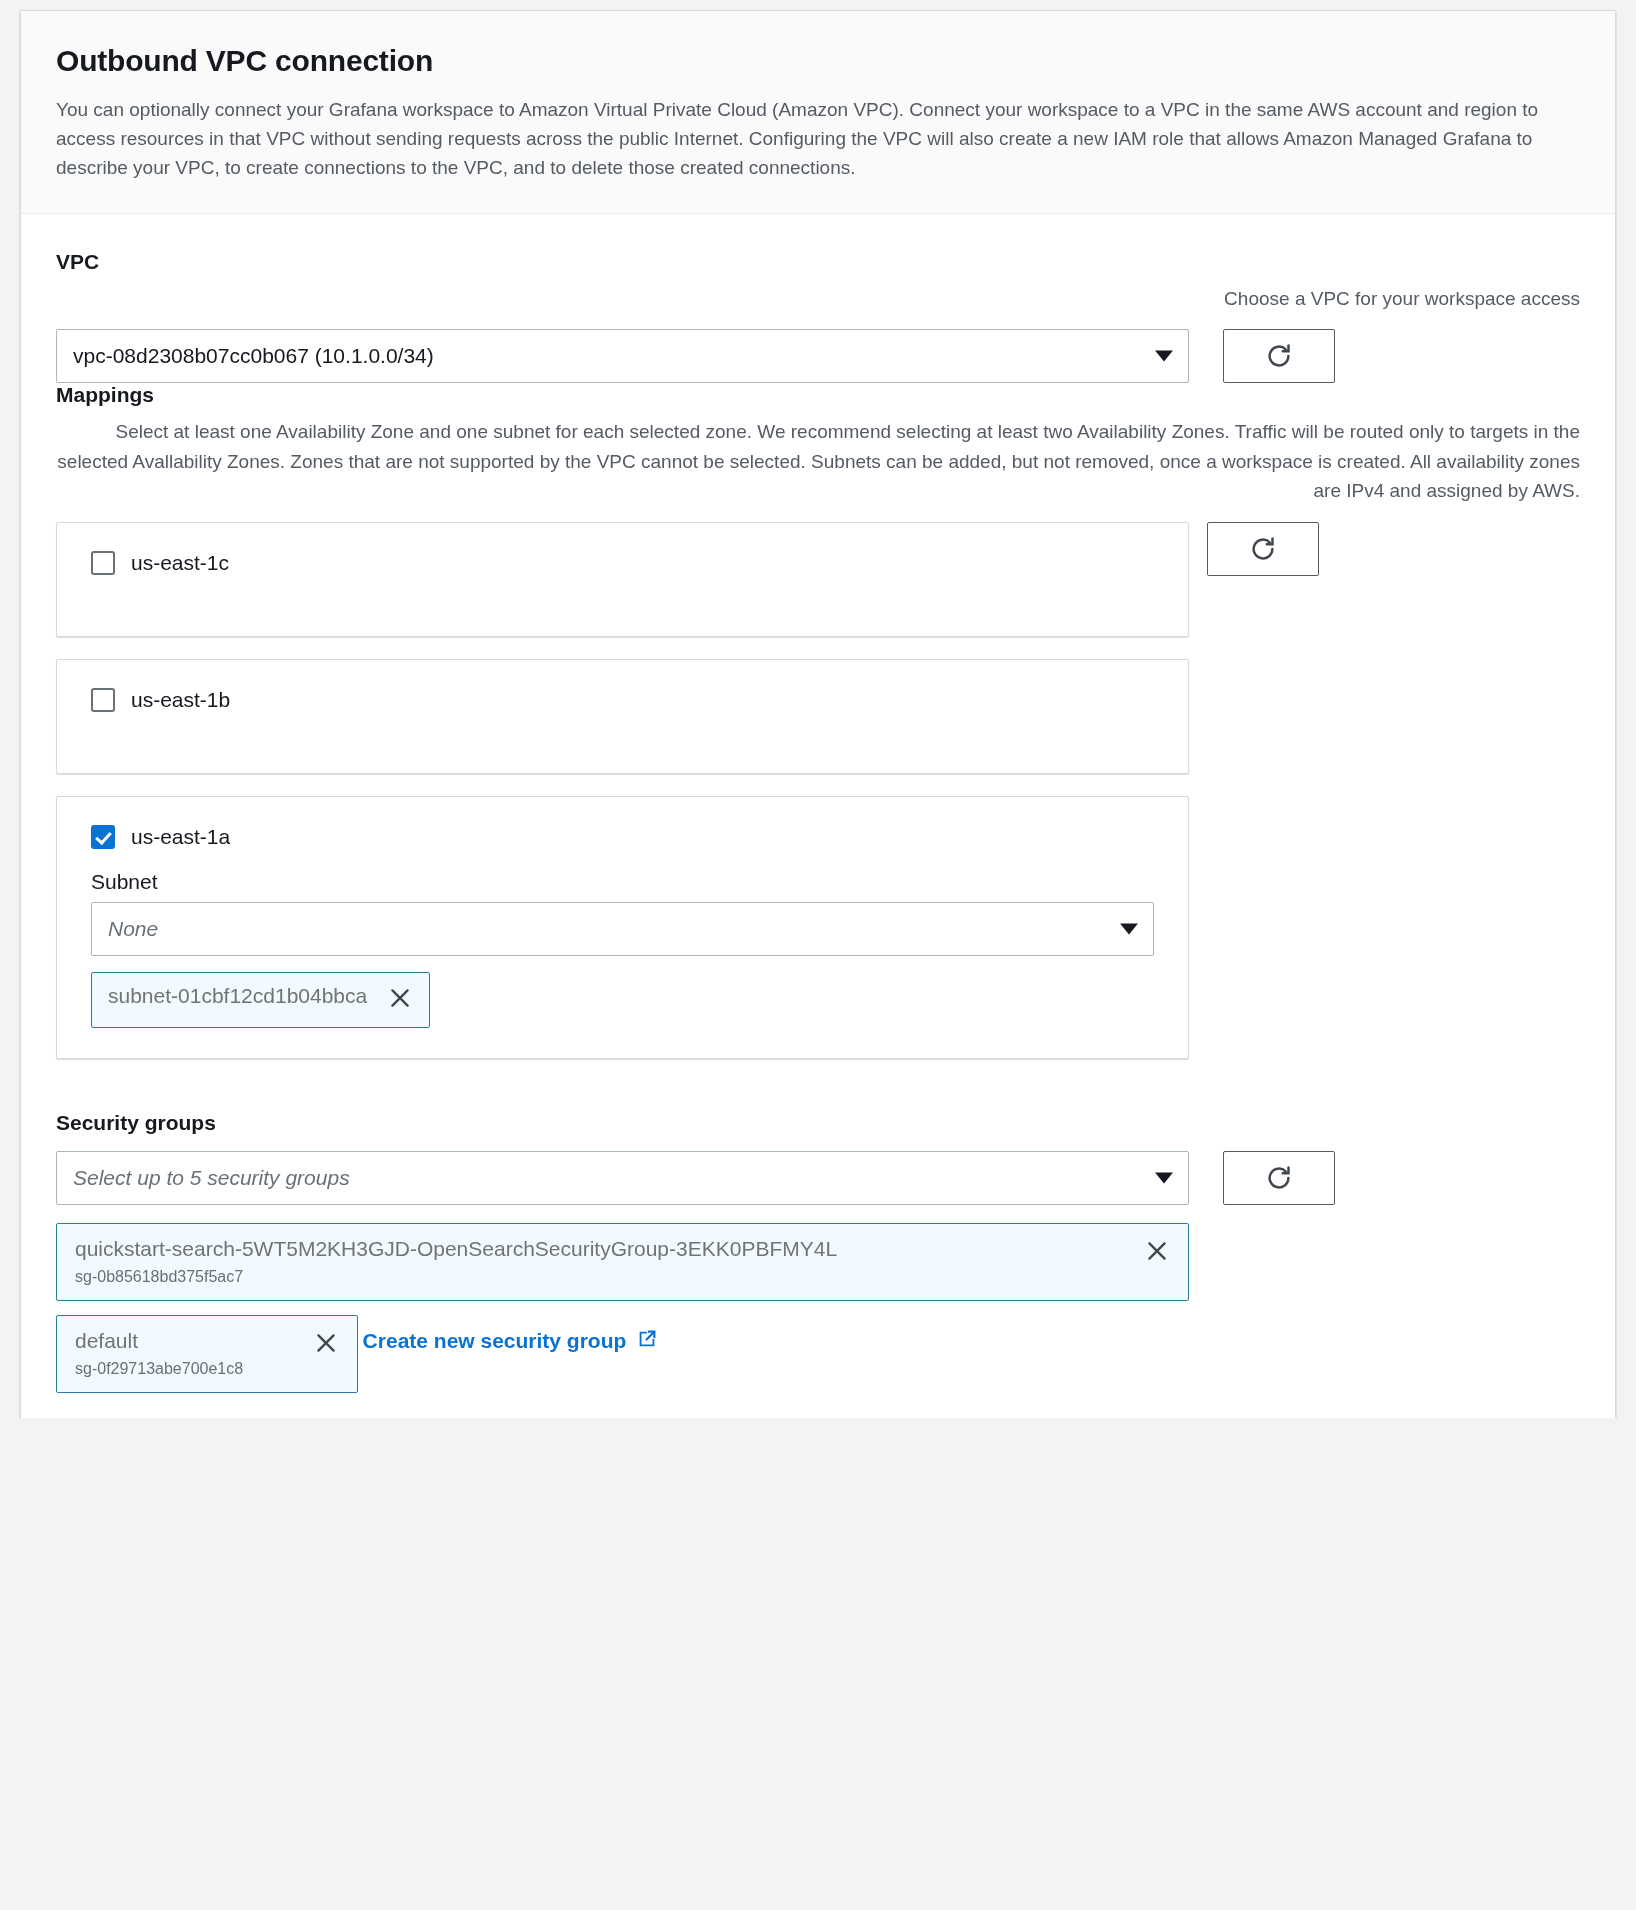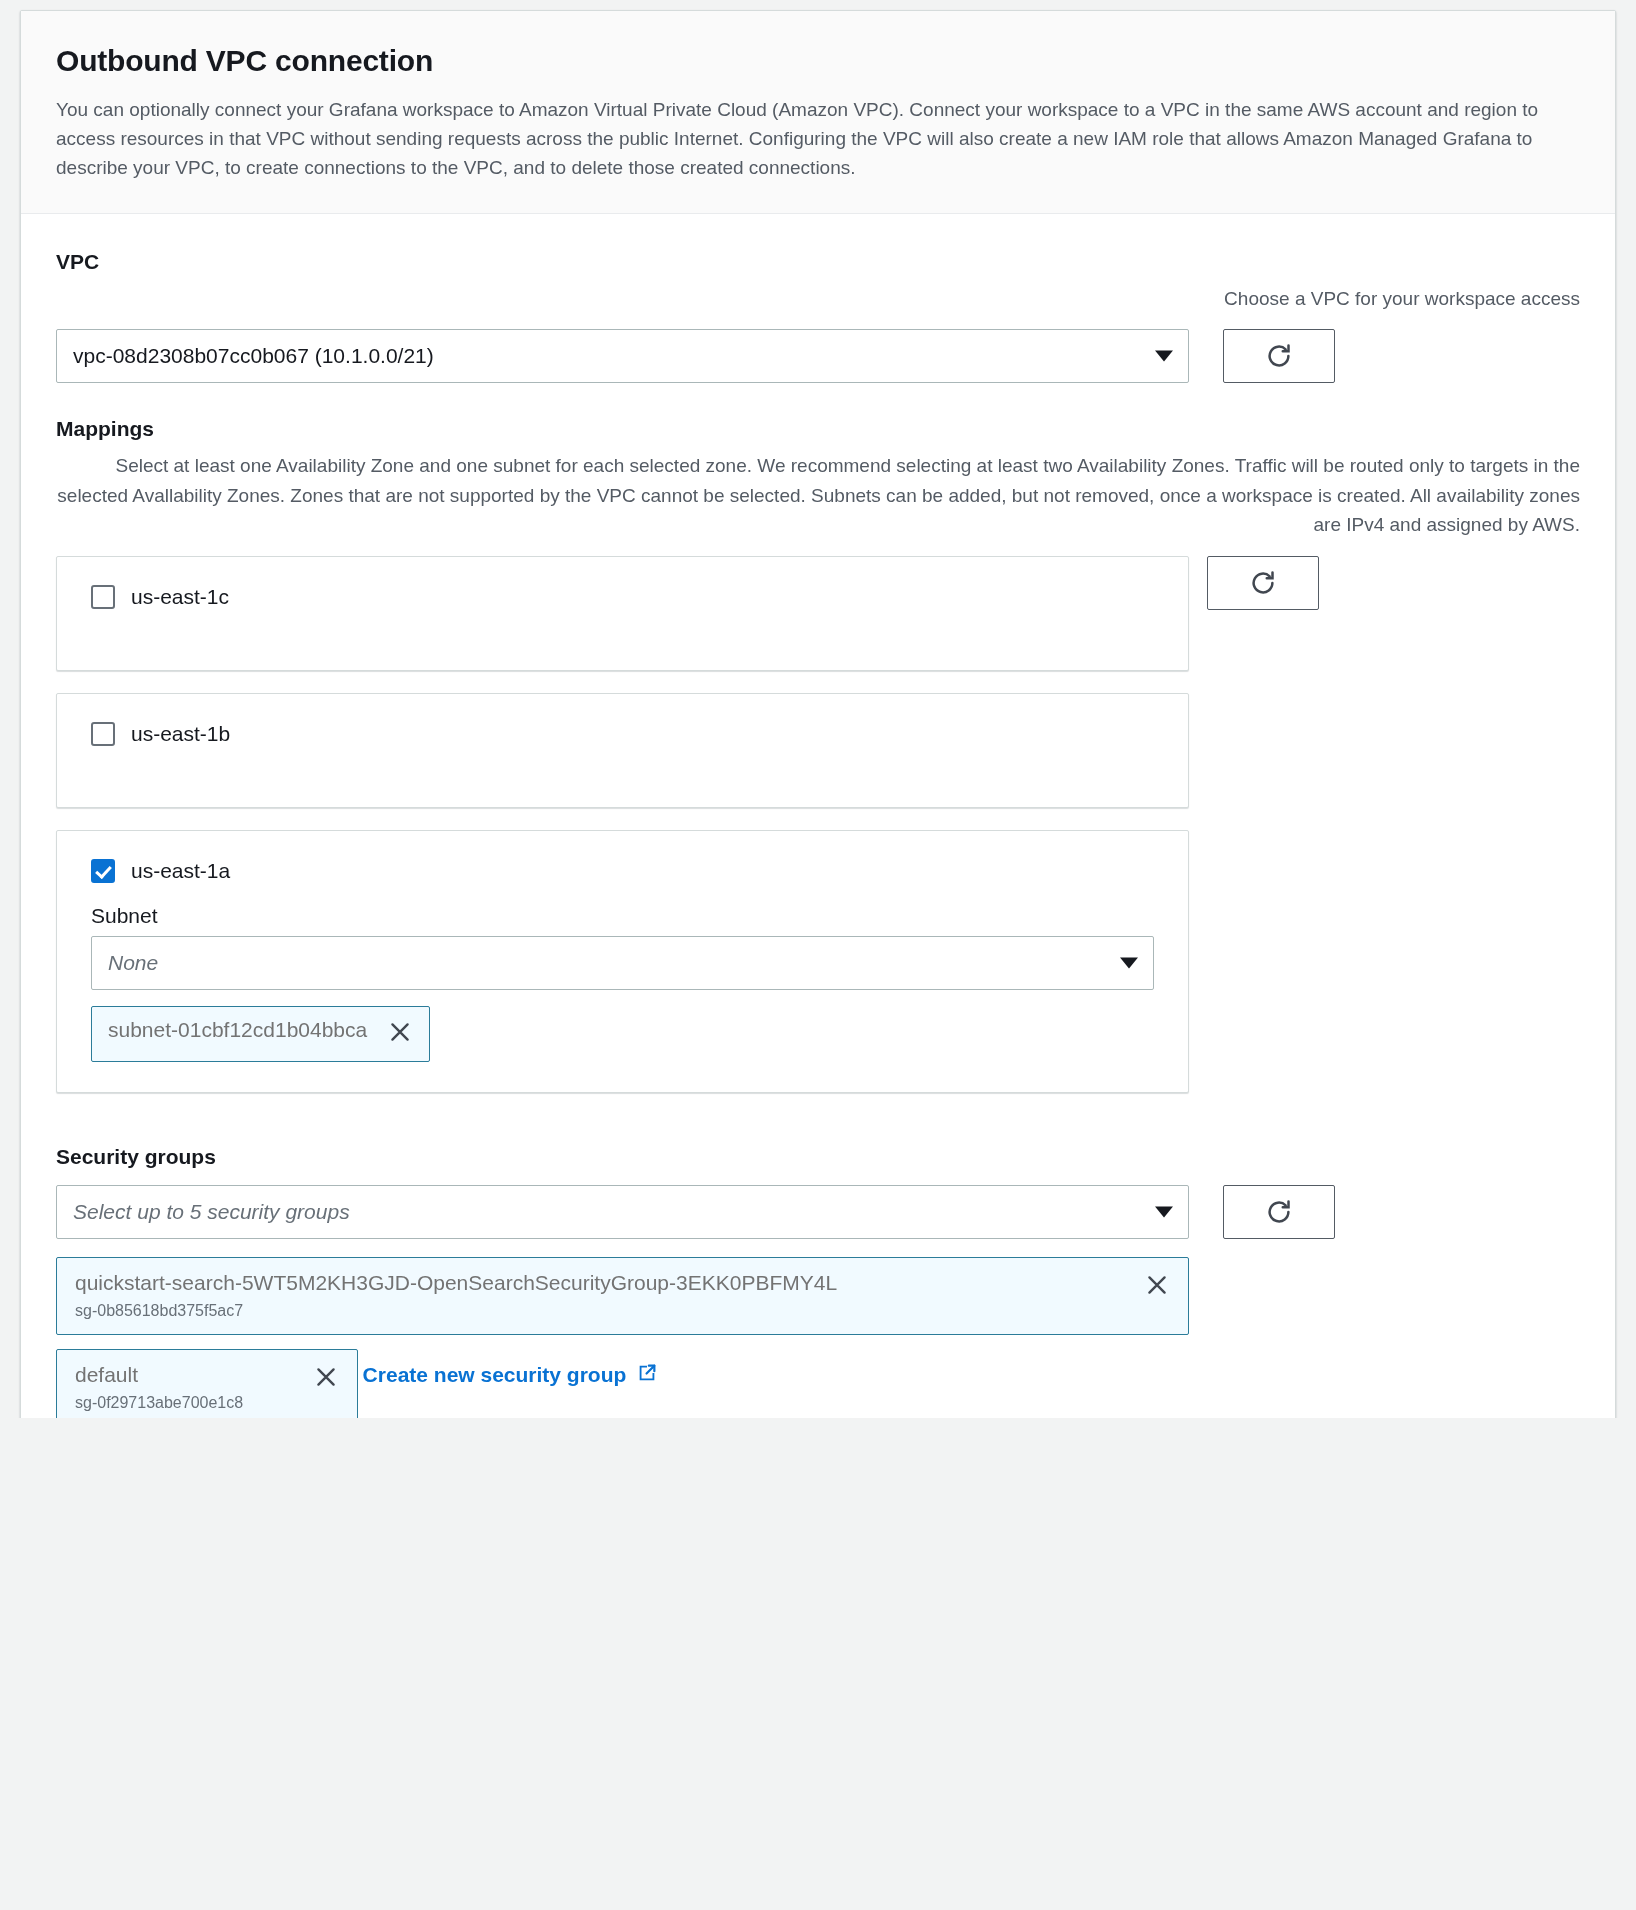--- a/index.html
+++ b/index.html
@@ -301,35 +301,35 @@
     </div>
 
     <div class="panel-body">
 
       <div>
         <div class="section-title">VPC</div>
         <div class="section-sub">Choose a VPC for your workspace access</div>
 
         <div class="select-row">
           <div class="select-box">
-            <span>vpc-08d2308b07cc0b067 (10.1.0.0/21)</span>
+            <span>vpc-08d2308b07cc0b067 (10.1.0.0/34)</span>
             <span class="caret"></span>
           </div>
           <div class="refresh-btn">
             <span>
               <svg width="30" height="30" viewBox="0 0 24 24" fill="none" stroke="#414750" stroke-width="2" stroke-linecap="round">
                 <path d="M19.5 12a7.5 7.5 0 1 1-2.2-5.3"></path>
                 <path d="M19.6 3.6v4.6h-4.6"></path>
               </svg>
             </span>
           </div>
         </div>
       </div>
 
-      <div class="mappings-wrap" style="margin-top:34px;">
+      <div class="mappings-wrap" style="">
         <div class="section-title">Mappings</div>
         <div class="section-sub">Select at least one Availability Zone and one subnet for each selected zone. We recommend selecting at least two Availability Zones. Traffic will be routed only to targets in the selected Avallability Zones. Zones that are not supported by the VPC cannot be selected. Subnets can be added, but not removed, once a workspace is created. All availability zones are IPv4 and assigned by AWS.</div>
 
         <div class="az-row">
           <div class="az-card" style="min-height:115px;">
             <div class="cb-line">
               <span class="checkbox"></span>
               <span class="cb-label">us-east-1c</span>
             </div>
           </div>

